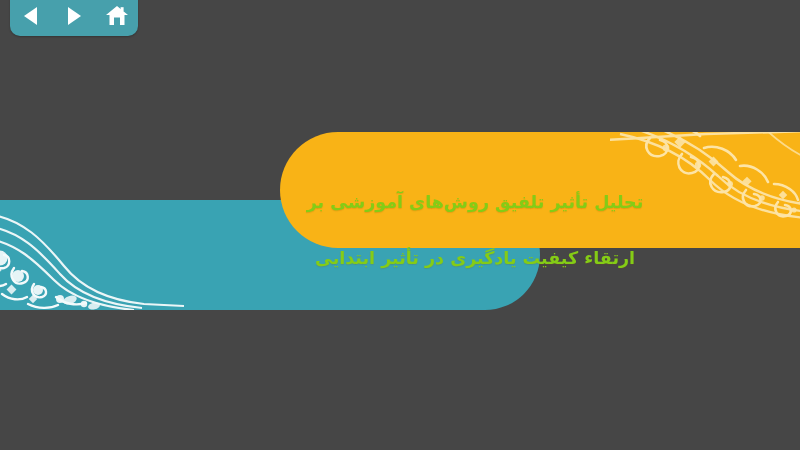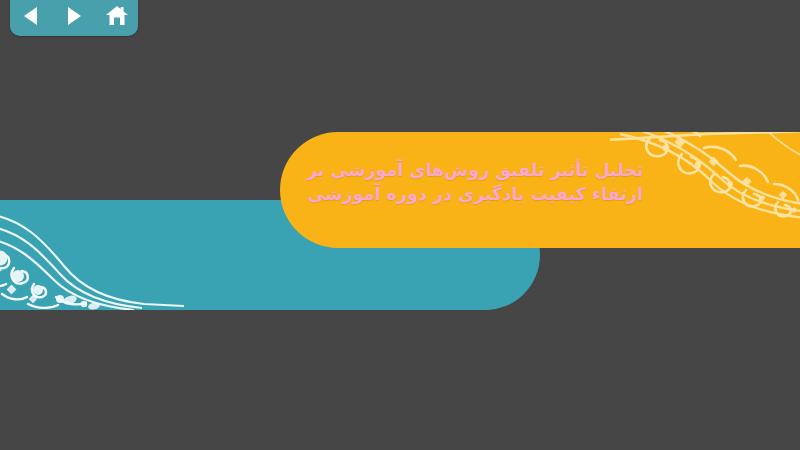--- a/index.html
+++ b/index.html
@@ -101,26 +101,27 @@
   .title-wrap {
     position: absolute;
     left: 300px;
     top: 158px;
     width: 350px;
     z-index: 30;
     text-align: center;
     direction: rtl;
   }
   .title-line {
-    color: #f9a8d4;
+    color: #84cc16;
     font-size: 17.5px;
     line-height: 24px;
     font-weight: 700;
     white-space: nowrap;
     text-shadow: 0 1px 1px rgba(140,80,0,0.18);
+    margin-top: 32px;
   }
 </style>
 </head>
 <body>
 
 <div class="stage">
 
   <div class="band-teal">
     <svg class="teal-orn" viewBox="0 0 190 110" preserveAspectRatio="none" aria-hidden="true">
       <g fill="none" stroke="#ffffff" stroke-width="2.2" opacity="0.95">
@@ -190,21 +191,21 @@
       <g fill="none" stroke="#fde4a6" stroke-width="1.8" opacity="0.8">
         <path d="M206,2 C214,14 222,24 230,30"></path>
         <path d="M188,-4 C198,10 210,22 222,30"></path>
         <path d="M150,-8 C164,6 180,18 196,26"></path>
       </g>
     </svg>
   </div>
 
   <div class="title-wrap">
     <div class="title-line">تحلیل تأثیر تلفیق روش‌های آموزشی بر</div>
-    <div class="title-line">ارتقاء کیفیت یادگیری در دوره آموزشی</div>
+    <div class="title-line">ارتقاء کیفیت یادگیری در تأثیر ابتدایی</div>
   </div>
 
   <div class="navbar">
 
     <button class="nav-btn" title="previous">
       <svg width="18" height="20" viewBox="0 0 18 20" aria-hidden="true">
         <polygon points="15,1 15,19 2,10" fill="#ffffff"></polygon>
       </svg>
     </button>
 

